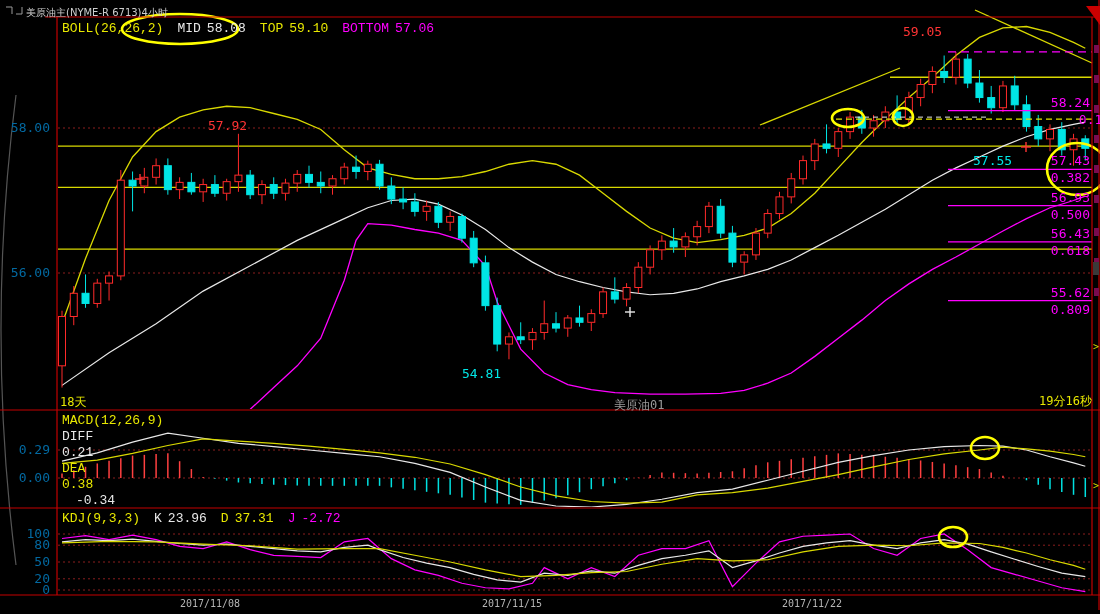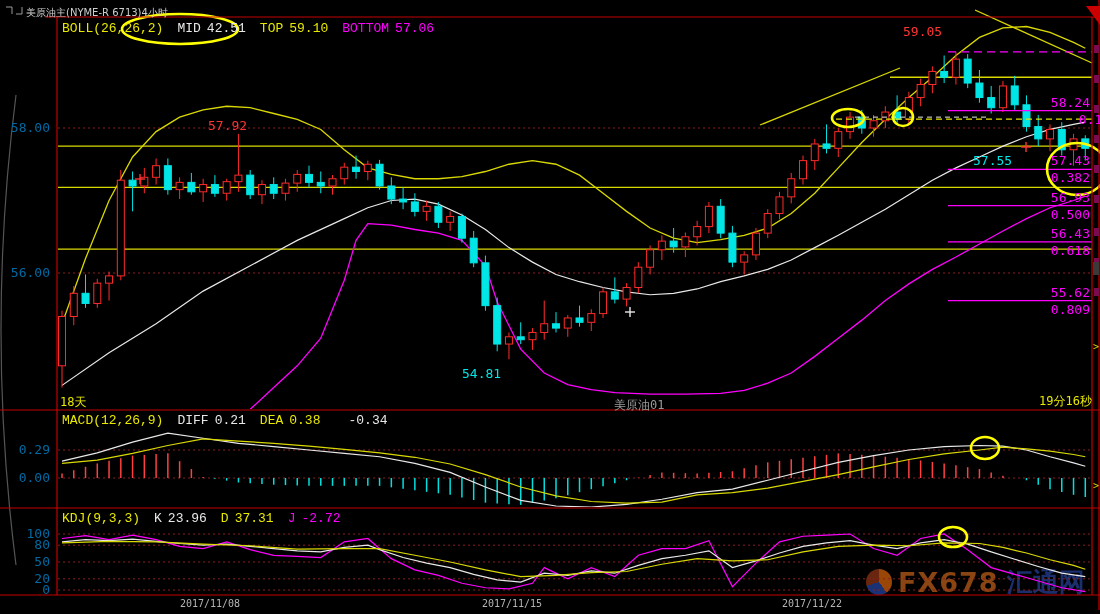--- a/index.html
+++ b/index.html
@@ -8,44 +8,39 @@
   .abs{position:absolute;white-space:nowrap;}
   .t13{font-size:13px;line-height:16px;height:16px;}
   .t12{font-size:12px;line-height:14px;height:14px;}
   .yellow{color:#e8e800}.white{color:#e8e8e8}.magenta{color:#ff00ff}
   .red{color:#ff3434}.cyan{color:#00e5e5}
   #title-bar{left:26px;top:6px;color:#cfcfcf;font-size:10px;
              font-family:"DejaVu Sans","Liberation Sans",sans-serif;}
   .hdr{display:flex;gap:0;}
   .hdr span{margin-right:14px;font-family:Liberation Mono, monospace;}
   #boll-header{left:62px;top:21px;}
-  #macd-header{left:62px;top:413px;}
+  #macd-header{left:62px;top:413px;flex-direction:column;}
   #kdj-header{left:62px;top:511px;}
   #watermark{left:866px;top:566px;height:32px;display:flex;align-items:center;
              font-family:"DejaVu Sans","Liberation Sans",sans-serif;font-weight:bold;}
   #wm-globe{width:26px;height:26px;border-radius:50%;margin-right:6px;
             background:conic-gradient(#b45309 0 40%,#1e3a8a 40% 70%,#7c2d12 70% 100%);
             opacity:.85;}
   #wm-brand{font-size:27px;color:#8a4512;letter-spacing:1px;margin-right:8px;}
   #wm-site{font-size:26px;color:#1b2f6e;}
   svg text{font-family:"DejaVu Sans Mono","Liberation Mono",monospace;}
   .axis-label{color:#0369a1;font-size:13px;line-height:15px;position:absolute;text-align:right;width:46px;}
   .date-label{color:#b5b5b5;font-size:10px;position:absolute;text-align:center;width:130px;}
   .fib-label{position:absolute;color:#ff00ff;font-size:13px;line-height:14px;text-align:right;width:50px;}
 </style>
 </head>
 <body>
 
 <div id="screen">
 
-  <div id="watermark" class="abs">
-    <div id="wm-globe"></div>
-    <span id="wm-brand">FX678</span>
-    <span id="wm-site">汇通网</span>
-  </div>
 
   <svg id="chart-svg" width="1100" height="614" viewBox="0 0 1100 614" style="position:absolute;left:0;top:0;">
     <defs>
       <clipPath id="clip-main">
           <rect x="58" y="18" width="1034" height="391"></rect>
         </clipPath>
       <clipPath id="clip-macd">
           <rect x="58" y="429" width="1034" height="78"></rect>
         </clipPath>
       <clipPath id="clip-kdj">
@@ -493,21 +488,21 @@
 
   <svg class="abs" style="left:5px;top:5px;" width="18" height="11">
     <path d="M1 2 L7 2 L7 9" stroke="#9a9a9a" fill="none"></path>
     <path d="M11 9 L17 9 L17 2" stroke="#9a9a9a" fill="none"></path>
   </svg>
   <div id="title-bar" class="abs">美原油主(NYME-R 6713)4小时</div>
 
   <div id="boll-header" class="abs t13 hdr">
     <span class="yellow">BOLL(26,26,2)</span>
     <span class="white" style="margin-right:6px">MID</span>
-    <span class="white">42.51</span>
+    <span class="white">58.08</span>
     <span class="yellow" style="margin-right:6px">TOP</span>
     <span class="yellow">59.10</span>
     <span class="magenta" style="margin-right:6px">BOTTOM</span>
     <span class="magenta">57.06</span>
   </div>
 
   <div id="macd-header" class="abs t13 hdr">
     <span class="yellow">MACD(12,26,9)</span>
     <span class="white" style="margin-right:6px">DIFF</span>
     <span class="white">0.21</span>

